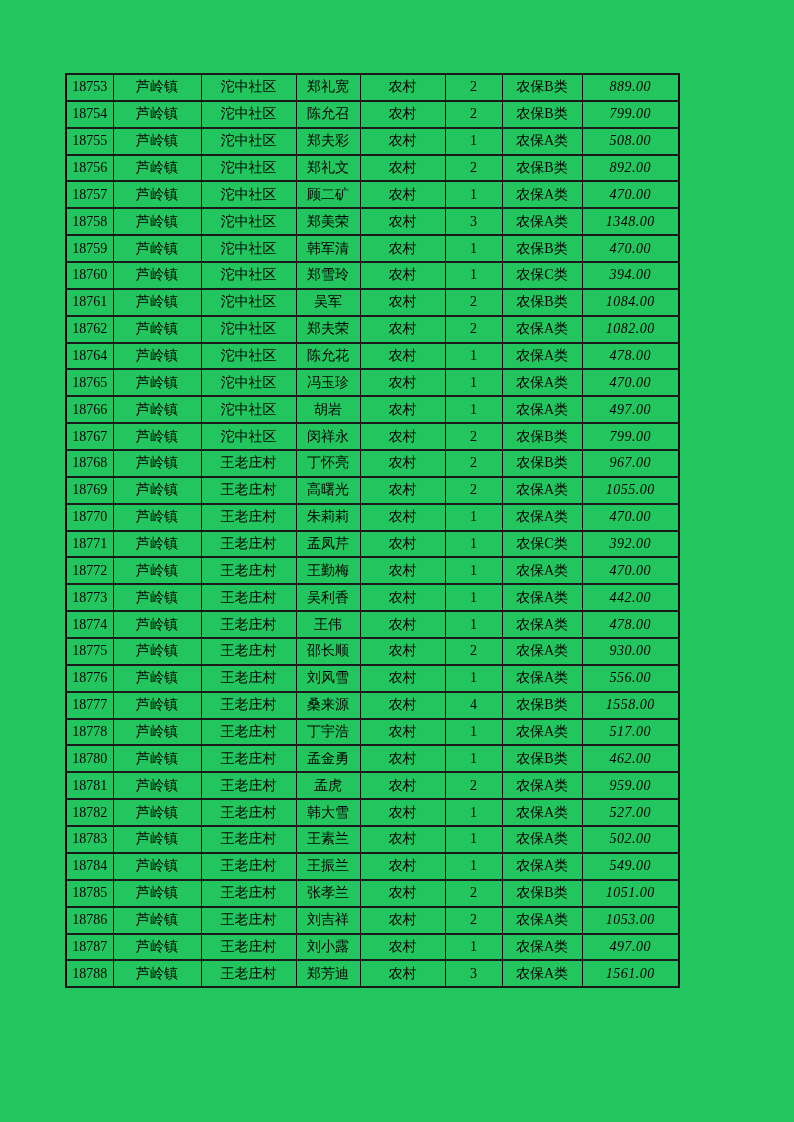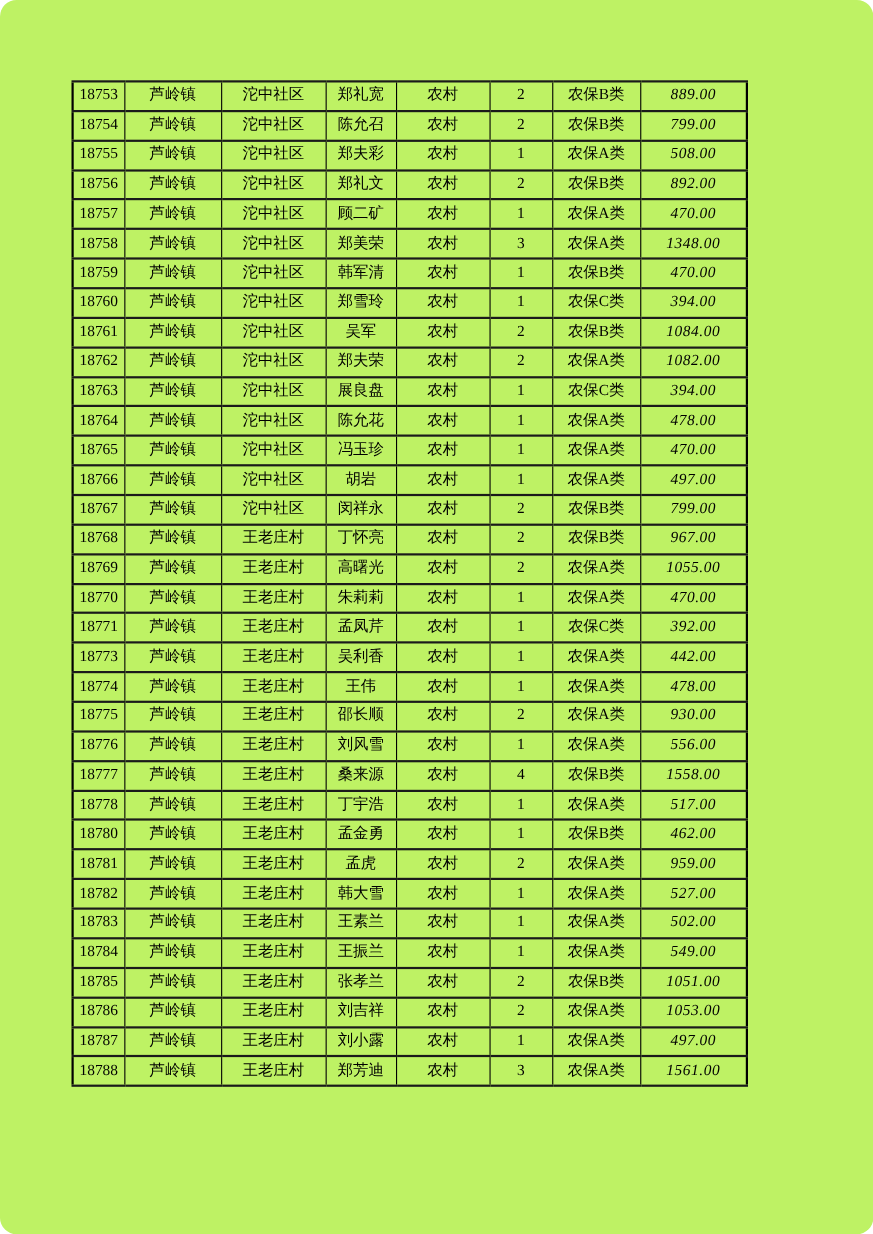--- a/index.html
+++ b/index.html
@@ -5,23 +5,22 @@
   * { margin: 0; padding: 0; box-sizing: border-box; }
   html, body {
     width: 794px; height: 1122px;
     background: #ffffff;
     font-family: "Liberation Serif", "DejaVu Serif", serif;
     color: #000000;
   }
   .page {
     position: relative;
     width: 794px; height: 1122px;
-    background: #bef264;
+    background: #22c55e;
     overflow: hidden;
-    border-radius: 15px;
   }
   table.data-table {
     position: absolute;
     left: 65px; top: 73px;
     width: 613px;
     border-collapse: collapse;
     table-layout: fixed;
     border: 2px solid #000000;
   }
   table.data-table td {
@@ -150,30 +149,20 @@
     <td class="col-id">18762</td>
     <td class="col-town">芦岭镇</td>
     <td class="col-village">沱中社区</td>
     <td class="col-name">郑夫荣</td>
     <td class="col-type">农村</td>
     <td class="col-count">2</td>
     <td class="col-category">农保A类</td>
     <td class="col-amount">1082.00</td>
   </tr>
         <tr>
-    <td class="col-id">18763</td>
-    <td class="col-town">芦岭镇</td>
-    <td class="col-village">沱中社区</td>
-    <td class="col-name">展良盘</td>
-    <td class="col-type">农村</td>
-    <td class="col-count">1</td>
-    <td class="col-category">农保C类</td>
-    <td class="col-amount">394.00</td>
-  </tr>
-        <tr>
     <td class="col-id">18764</td>
     <td class="col-town">芦岭镇</td>
     <td class="col-village">沱中社区</td>
     <td class="col-name">陈允花</td>
     <td class="col-type">农村</td>
     <td class="col-count">1</td>
     <td class="col-category">农保A类</td>
     <td class="col-amount">478.00</td>
   </tr>
         <tr>
@@ -238,20 +227,30 @@
   </tr>
         <tr>
     <td class="col-id">18771</td>
     <td class="col-town">芦岭镇</td>
     <td class="col-village">王老庄村</td>
     <td class="col-name">孟凤芹</td>
     <td class="col-type">农村</td>
     <td class="col-count">1</td>
     <td class="col-category">农保C类</td>
     <td class="col-amount">392.00</td>
+  </tr>
+        <tr>
+    <td class="col-id">18772</td>
+    <td class="col-town">芦岭镇</td>
+    <td class="col-village">王老庄村</td>
+    <td class="col-name">王勤梅</td>
+    <td class="col-type">农村</td>
+    <td class="col-count">1</td>
+    <td class="col-category">农保A类</td>
+    <td class="col-amount">470.00</td>
   </tr>
         <tr>
     <td class="col-id">18773</td>
     <td class="col-town">芦岭镇</td>
     <td class="col-village">王老庄村</td>
     <td class="col-name">吴利香</td>
     <td class="col-type">农村</td>
     <td class="col-count">1</td>
     <td class="col-category">农保A类</td>
     <td class="col-amount">442.00</td>

